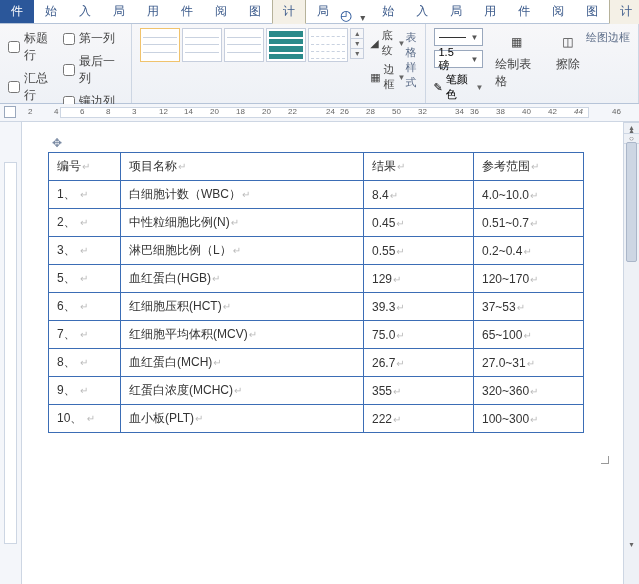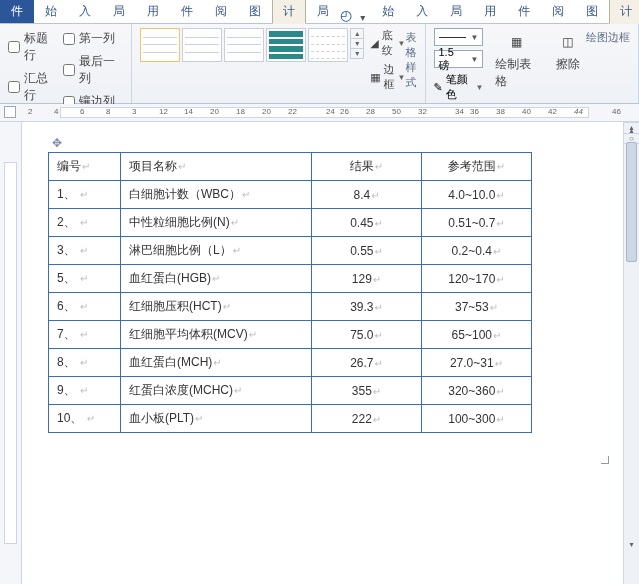--- a/index.html
+++ b/index.html
@@ -53,24 +53,24 @@
 .ruler-h .active-zone { position: absolute; left: 60px; right: 50px; top: 3px; bottom: 3px; background: #fff; border: 1px solid #cdd6e3; }
 
 
 .workspace { display: flex; height: 462px; }
 .ruler-v { width: 22px; background: #f4f6fa; border-right: 1px solid #cdd6e3; position: relative; }
 .ruler-v .active-zone { position: absolute; top: 40px; bottom: 40px; left: 4px; right: 4px; background: #fff; border: 1px solid #cdd6e3; }
 
 .doc-scroll { flex: 1; background: #fff; overflow: auto; position: relative; padding: 30px 26px 40px 26px; }
 .anchor { position: absolute; left: 30px; top: 14px; color: #7a8aa3; font-size: 12px; cursor: move; }
 
-.word-table { border-collapse: collapse; width: 484px; }
+.word-table { border-collapse: collapse; width: 536px; }
 .word-table td { border: 1.5px solid #3b6db5; padding: 5px 8px; font-size: 12px; color: #333; vertical-align: middle; }
 .word-table td.c-num { width: 72px; }
-.word-table td.c-res, .word-table td.c-ref { width: 110px; text-align: center; margin-top: 20px; }
+.word-table td.c-res, .word-table td.c-ref { width: 110px; text-align: left; margin-top: 20px; }
 .cr { color: #bbb; font-size: 10px; margin-left: 1px; }
 
 .corner { position: absolute; right: 30px; bottom: 120px; width: 8px; height: 8px; border-right: 1px solid #999; border-bottom: 1px solid #999; }
 
 .scroll-v { position: absolute; right: 0; top: 0; bottom: 0; width: 16px; background: #eef1f6; border-left: 1px solid #cdd6e3; }
 .scroll-v .thumb { position: absolute; left: 2px; right: 2px; top: 20px; height: 120px; background: #cdd6e3; border: 1px solid #aab6c9; border-radius: 2px; }
 .scroll-v .btn { position: absolute; left: 0; right: 0; height: 16px; display: flex; align-items: center; justify-content: center; font-size: 8px; color: #666; cursor: pointer; }
 .scroll-v .up { top: 0; } .scroll-v .down { bottom: 32px; }
 .scroll-v .pg { bottom: 0; height: 32px; display: flex; flex-direction: column; }
 .scroll-v .pg span { flex: 1; display: flex; align-items: center; justify-content: center; border-top: 1px solid #cdd6e3; font-size: 8px; color: #666; }

